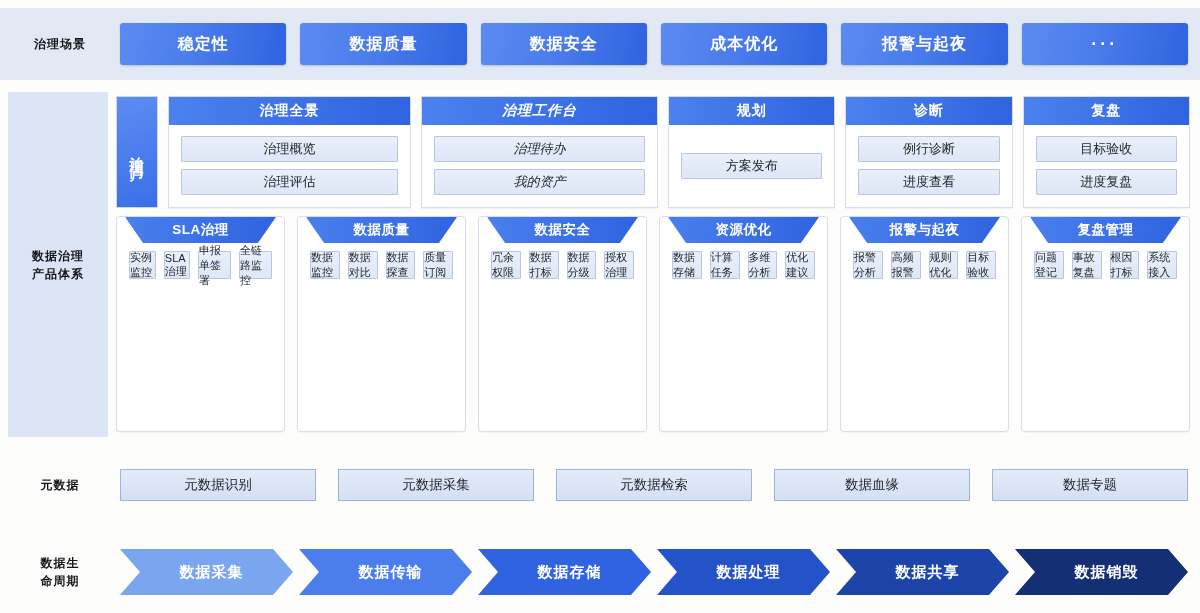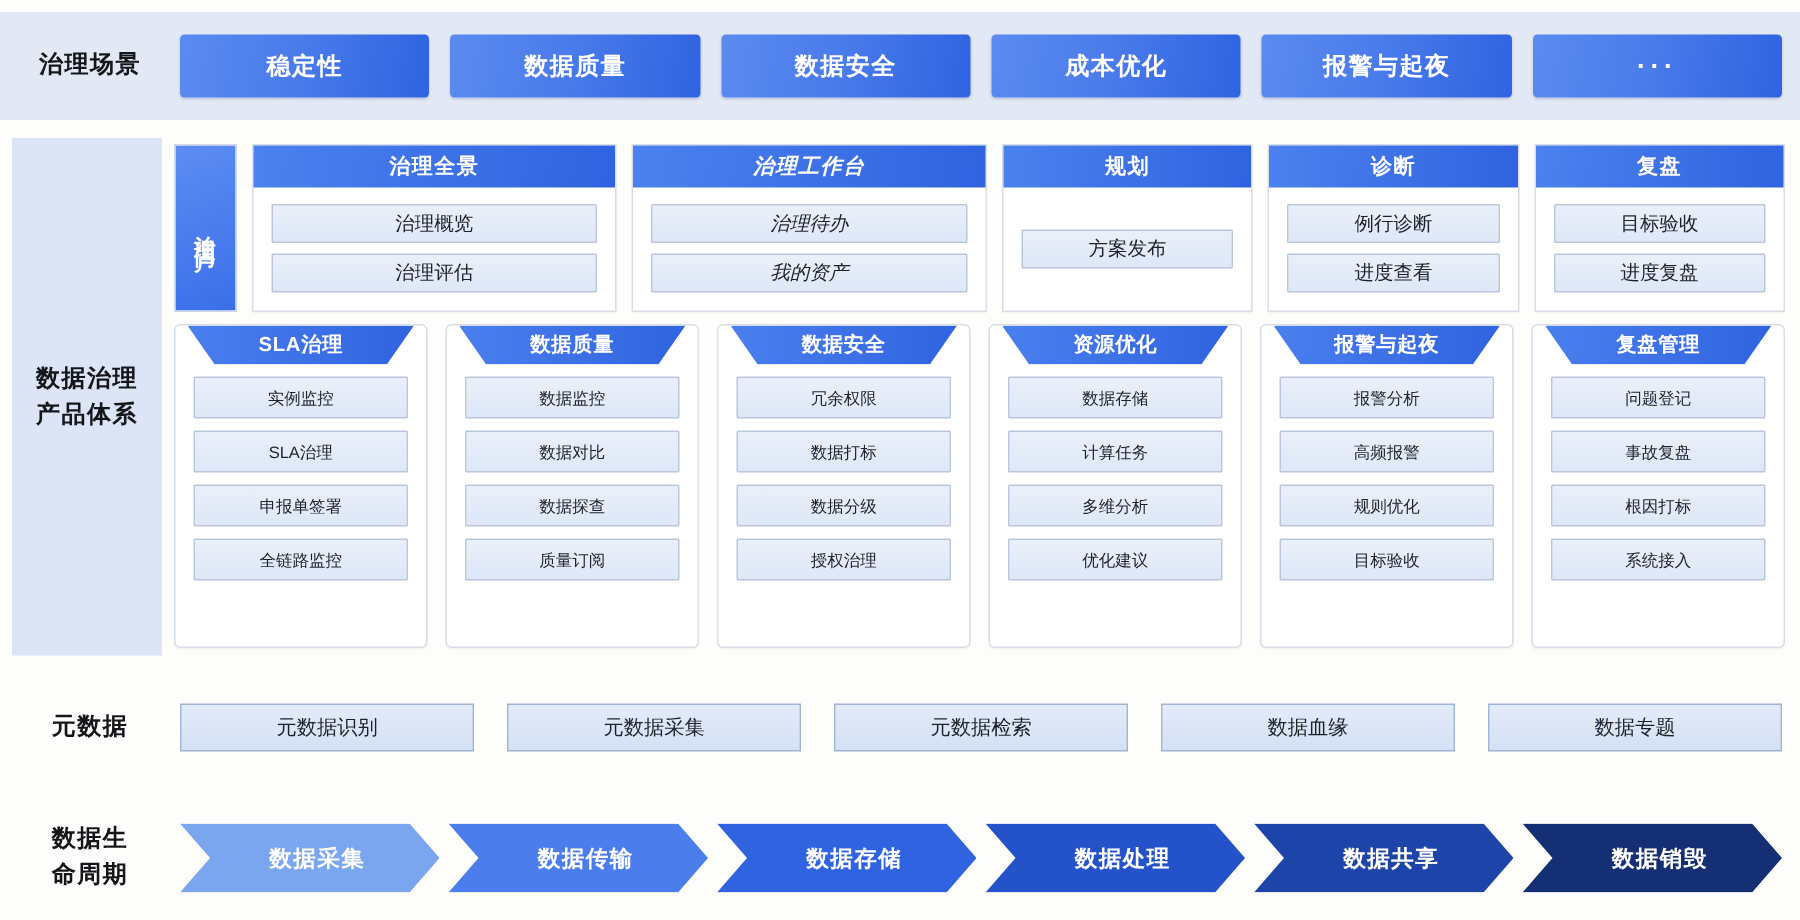--- a/index.html
+++ b/index.html
@@ -13,21 +13,21 @@
   .page{position:relative;width:1200px;height:613px;}
 
   
   .scenario-band{
     position:absolute;left:0;top:8px;width:1200px;height:72px;
     background:#e3e9f4;
     display:flex;align-items:center;
   }
   .row-label{
     font-weight:bold;color:#14161a;
-    font-size:16px;letter-spacing:1px;
+    font-size:12px;letter-spacing:1px;
     text-align:center;
     line-height:1.5;
     flex:0 0 120px;
   }
   .scenario-list{display:flex;flex:1;gap:14px;padding-right:12px;}
   .scenario-chip{
     flex:1;height:42px;border-radius:3px;
     background:linear-gradient(100deg,#5b8bf0 0%,#4a7ceb 45%,#2f63e0 100%);
     color:#fff;font-weight:bold;font-size:16px;letter-spacing:1px;
     display:flex;align-items:center;justify-content:center;
@@ -82,21 +82,21 @@
     display:flex;align-items:center;justify-content:center;
     border-radius:1px;
   }
 
   
   .cards{position:absolute;left:116px;top:128px;right:10px;height:216px;display:flex;gap:12px;}
   .card{
     flex:1;background:#fff;border:1px solid #d8dde6;border-radius:4px;
     position:relative;
     padding:34px 12px 8px;
-    display:flex;flex-direction:column;gap:8px;
+    display:flex;flex-direction:row;gap:8px;
     box-shadow:0 1px 1px rgba(0,0,0,.04);
   }
   .card-tab{
     position:absolute;left:50%;transform:translateX(-50%);
     top:0;width:calc(100% - 16px);height:26px;
     background:linear-gradient(95deg,#4a7fee 0%,#2f63e0 100%);
     color:#fff;font-weight:bold;font-size:13.5px;letter-spacing:.5px;
     display:flex;align-items:center;justify-content:center;
     clip-path:polygon(10% 0,90% 0,100% 0,88% 100%,12% 100%,0 0);
   }

